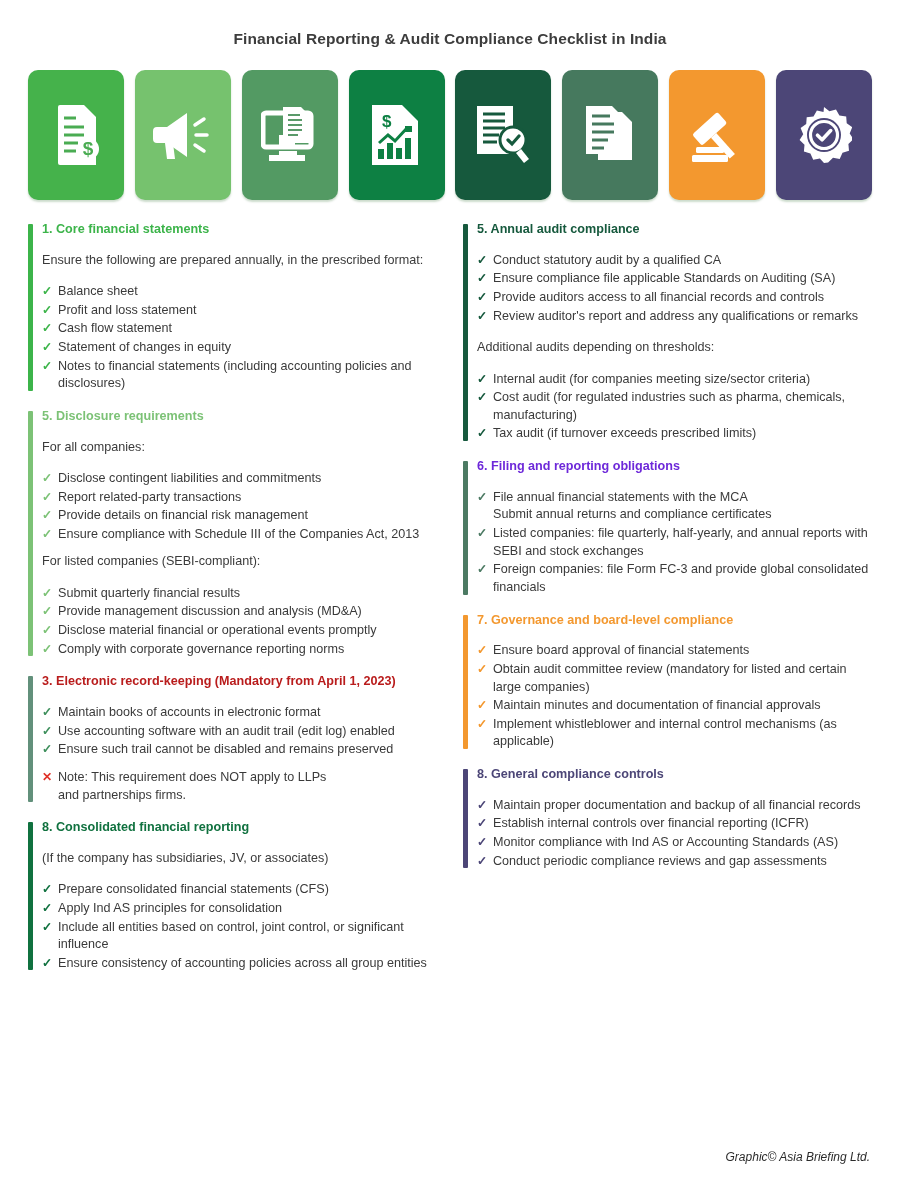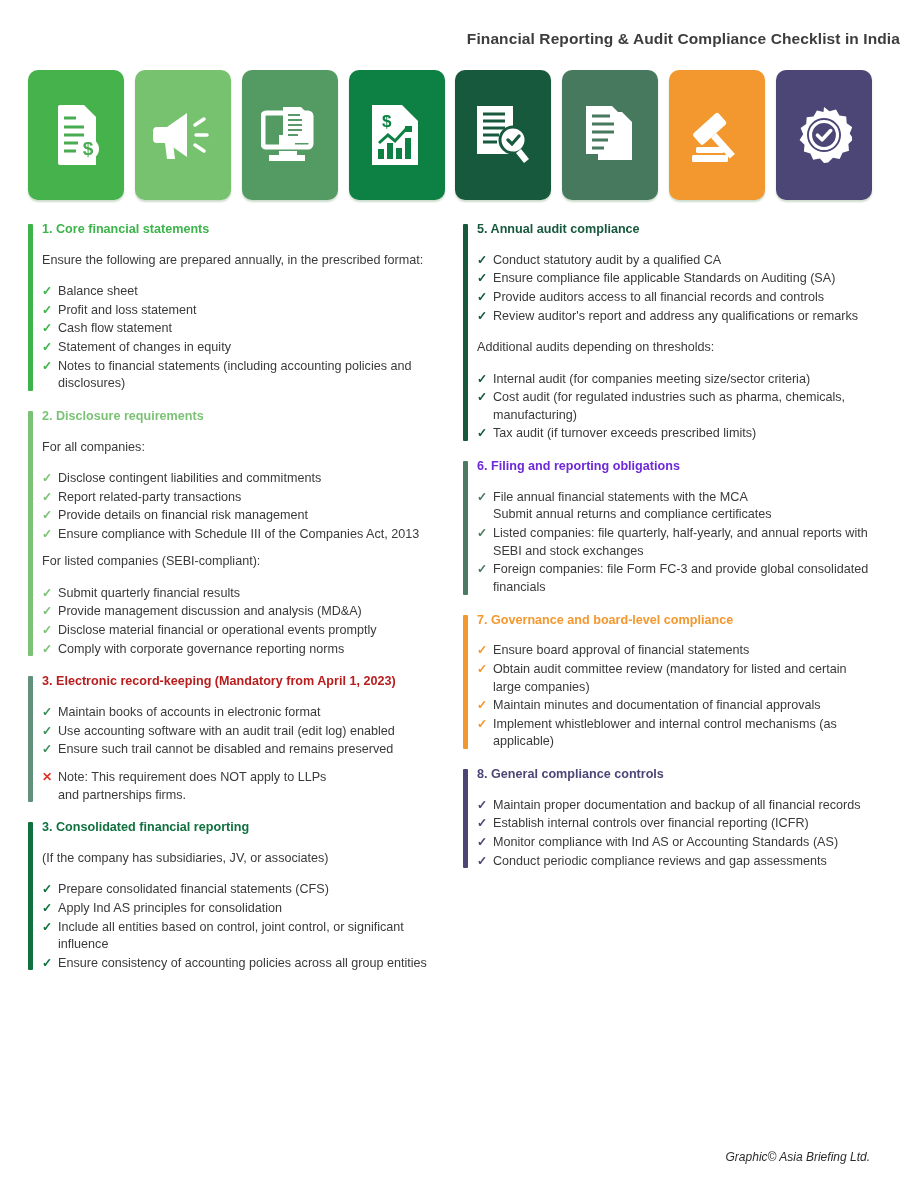--- a/index.html
+++ b/index.html
@@ -19,21 +19,21 @@
   .page {
     width: 900px;
     height: 1192px;
     box-sizing: border-box;
     padding: 0;
     position: relative;
   }
 
   
   .title-wrap {
-    text-align: right;
+    text-align: center;
     padding-top: 30px;
   }
   .title {
     font-size: 15.5px;
     font-weight: bold;
     color: #3d3d3d;
     letter-spacing: 0.1px;
   }
 
   
@@ -241,21 +241,21 @@
           <ul class="checks indent-a">
             <li><span class="mk" style="color: rgb(60, 180, 74);">✓</span><span>Balance sheet</span></li>
             <li><span class="mk" style="color: rgb(60, 180, 74);">✓</span><span>Profit and loss statement</span></li>
             <li><span class="mk" style="color: rgb(60, 180, 74);">✓</span><span>Cash flow statement</span></li>
             <li><span class="mk" style="color: rgb(60, 180, 74);">✓</span><span>Statement of changes in equity</span></li>
             <li><span class="mk" style="color: rgb(60, 180, 74);">✓</span><span>Notes to financial statements (including accounting policies and disclosures)</span></li>
           </ul>
         </div>
         <div class="section">
           <div class="bar" style="background: rgb(124, 194, 118);"></div>
-          <div class="sec-title" style="color: rgb(124, 194, 118);">2. Disclosure requirements</div>
+          <div class="sec-title" style="color: rgb(124, 194, 118);">5. Disclosure requirements</div>
           <div class="para">For all companies:</div>
           <ul class="checks tight indent-a">
             <li><span class="mk" style="color: rgb(124, 194, 118);">✓</span><span>Disclose contingent liabilities and commitments</span></li>
             <li><span class="mk" style="color: rgb(124, 194, 118);">✓</span><span>Report related-party transactions</span></li>
             <li><span class="mk" style="color: rgb(124, 194, 118);">✓</span><span>Provide details on financial risk management</span></li>
             <li><span class="mk" style="color: rgb(124, 194, 118);">✓</span><span>Ensure compliance with Schedule III of the Companies Act, 2013</span></li>
           </ul>
           <div class="para" style="">For listed companies (SEBI-compliant):</div>
           <ul class="checks indent-a">
             <li><span class="mk" style="color: rgb(124, 194, 118);">✓</span><span>Submit quarterly financial results</span></li>
@@ -271,21 +271,21 @@
             <li><span class="mk" style="color: rgb(62, 143, 92);">✓</span><span>Maintain books of accounts in electronic format</span></li>
             <li><span class="mk" style="color: rgb(62, 143, 92);">✓</span><span>Use accounting software with an audit trail (edit log) enabled</span></li>
             <li><span class="mk" style="color: rgb(62, 143, 92);">✓</span><span>Ensure such trail cannot be disabled and remains preserved</span></li>
           </ul>
           <ul class="checks indent-a">
             <li><span class="mk" style="color: rgb(224, 49, 39);">✕</span><span>Note: This requirement does NOT apply to LLPs</span><span class="sub">and partnerships firms.</span></li>
           </ul>
         </div>
         <div class="section">
           <div class="bar" style="background: rgb(16, 113, 63);"></div>
-          <div class="sec-title" style="color: rgb(16, 113, 63);">3. Consolidated financial reporting</div>
+          <div class="sec-title" style="color: rgb(16, 113, 63);">8. Consolidated financial reporting</div>
           <div class="para">(If the company has subsidiaries, JV, or associates)</div>
           <ul class="checks indent-a">
             <li><span class="mk" style="color: rgb(16, 113, 63);">✓</span><span>Prepare consolidated financial statements (CFS)</span></li>
             <li><span class="mk" style="color: rgb(16, 113, 63);">✓</span><span>Apply Ind AS principles for consolidation</span></li>
             <li><span class="mk" style="color: rgb(16, 113, 63);">✓</span><span>Include all entities based on control, joint control, or significant influence</span></li>
             <li><span class="mk" style="color: rgb(16, 113, 63);">✓</span><span>Ensure consistency of accounting policies across all group entities</span></li>
           </ul>
         </div>
       </div>
     <div class="col" id="right-col">

